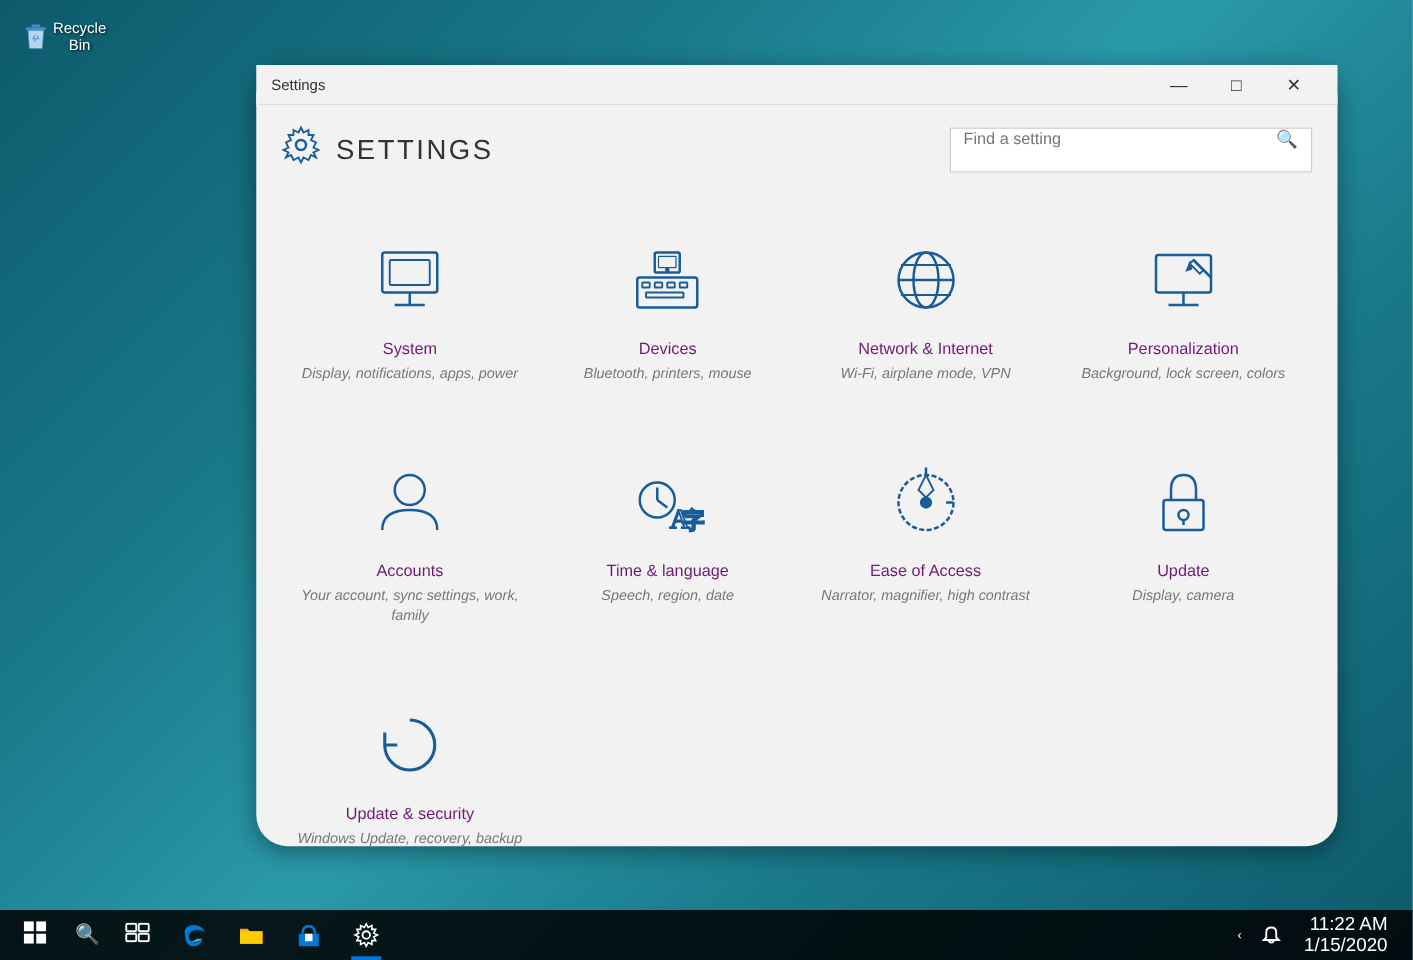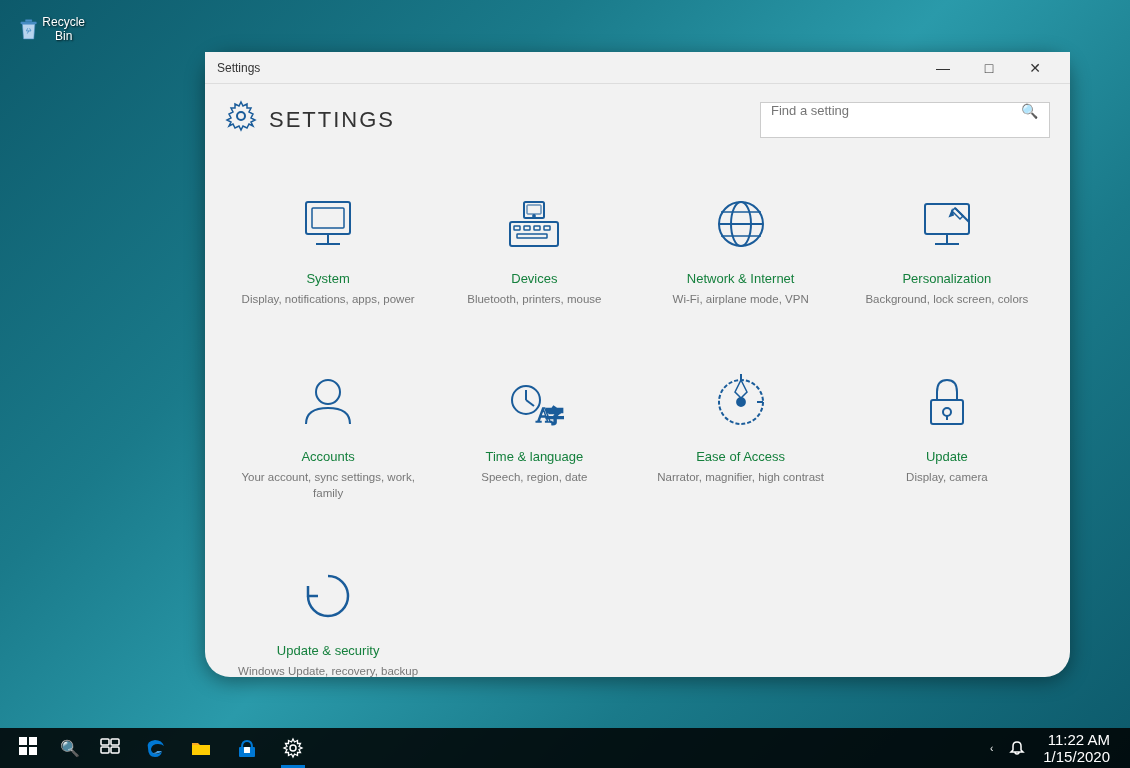--- a/index.html
+++ b/index.html
@@ -167,27 +167,28 @@
     }
     .setting-icon svg {
       width: 60px;
       height: 60px;
       fill: none;
       stroke: #1a5c9a;
       stroke-width: 1.8;
     }
     .setting-name {
       font-size: 13px;
-      color: #15803d;
+      color: #701a75;
       margin-bottom: 5px;
     }
     .setting-desc {
       font-size: 11.5px;
       color: #777;
       line-height: 1.4;
+      font-style: italic;
     }
 
     
     .taskbar {
       position: absolute;
       bottom: 0;
       left: 0;
       width: 100%;
       height: 40px;
       background: rgba(0,0,0,0.85);

